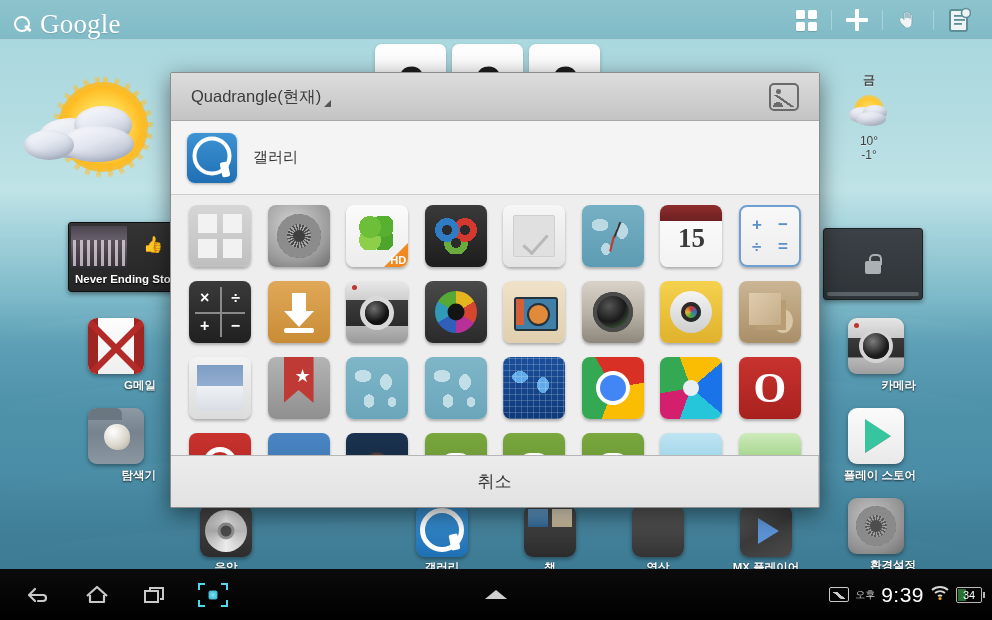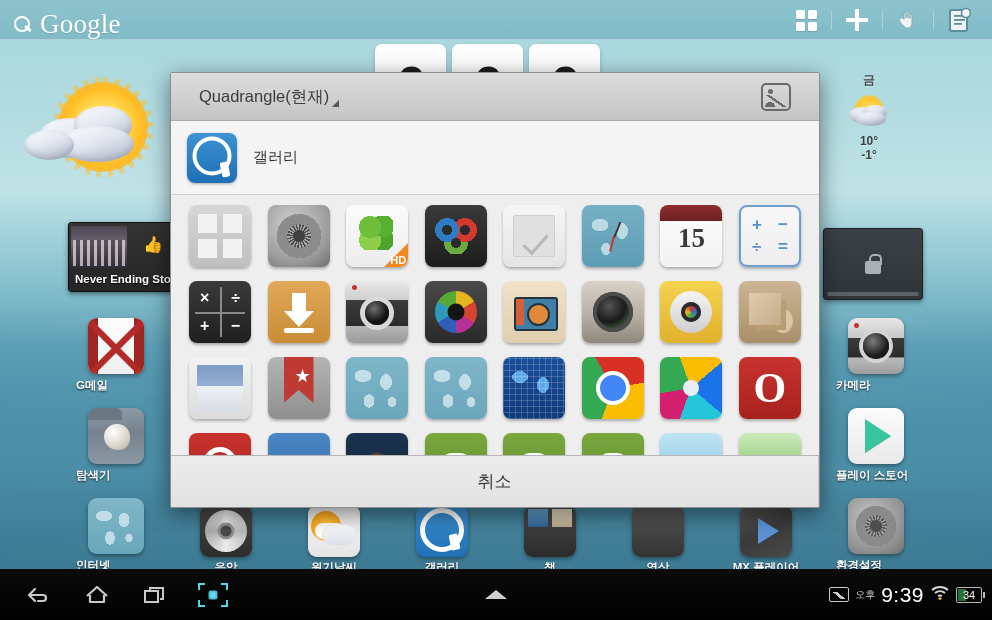--- a/index.html
+++ b/index.html
@@ -117,24 +117,24 @@
   #lock-widget::after{content:"";position:absolute;left:3px;right:3px;bottom:3px;height:4px;background:#5c6368;border-radius:2px;}
   .lockglyph { width:16px; height:20px; position:relative; }
   .lockglyph::before{content:"";position:absolute;left:3.5px;top:0;width:9px;height:9px;border:2.5px solid #aab0b4;border-bottom:none;border-radius:5px 5px 0 0;}
   .lockglyph::after{content:"";position:absolute;left:0;top:7px;width:16px;height:13px;background:#aab0b4;border-radius:2px;}
   
   #weather-small { left:838px; top:72px; width:62px; height:110px; text-align:center; }
   #weather-small .day { font-size:12px; font-weight:bold; color:#4a4a4a; text-shadow:0 1px 0 rgba(255,255,255,.4); }
   #weather-small .wico { width:48px; height:40px; margin:4px auto 2px; position:relative; }
   #weather-small .wsun { position:absolute; left:9px; top:2px; width:30px; height:30px; border-radius:50%;
     background:radial-gradient(circle,#ffe070 0%,#ffc72e 55%,rgba(255,190,30,.2) 85%,rgba(255,190,30,0) 100%); }
-  #weather-small .temps { font-size:12px; font-weight:bold; color:#3f3f3f; line-height:1.15; text-shadow:0 1px 0 rgba(255,255,255,.4); }
-
-  
-  .homeicon { position:absolute; width:80px; text-align:left; z-index:4; cursor:pointer; }
+  #weather-small .temps { font-size:12px; font-weight:normal; color:#3f3f3f; line-height:1.15; text-shadow:0 1px 0 rgba(255,255,255,.4); }
+
+  
+  .homeicon { position:absolute; width:80px; text-align:right; z-index:4; cursor:pointer; }
   .homeicon .ibox { width:56px; height:56px; margin:0 auto; border-radius:9px; position:relative;
     box-shadow:0 2px 4px rgba(0,0,0,.38); overflow:hidden; }
   .homeicon .lab { margin-top:4px; font-size:11.5px; font-weight:bold; color:#fff;
     text-shadow:0 1px 2px rgba(0,0,0,.8); white-space:nowrap; }
   .dockicon { position:absolute; width:92px; text-align:center; z-index:4; cursor:pointer; top:505px; }
   .dockicon .ibox { width:52px; height:52px; margin:0 auto; border-radius:9px; position:relative;
     box-shadow:0 2px 4px rgba(0,0,0,.38); overflow:hidden; }
   .dockicon .lab { margin-top:3px; font-size:11.5px; font-weight:bold; color:#fff;
     text-shadow:0 1px 2px rgba(0,0,0,.8); white-space:nowrap; }
 
@@ -203,21 +203,21 @@
   #dialog {
     position:absolute; left:170px; top:72px; width:650px; height:436px;
     background:#f2f2f2; border:1px solid #8c8c8c; border-radius:2px;
     box-shadow:0 6px 22px rgba(0,0,0,.5); z-index:30; overflow:hidden;
     display:flex; flex-direction:column;
   }
   .dlg-title {
     height:48px; flex:0 0 48px;
     background:linear-gradient(180deg,#dcdcdc 0%,#cfcfcf 55%,#c4c4c4 100%);
     border-bottom:1px solid #a8a8a8;
-    display:flex; align-items:center; padding:0 28px;
+    display:flex; align-items:center; padding:0 20px;
   }
   .dlg-title .ttext { font-size:16.5px; color:#3c3c3c; }
   .dlg-title .caret {
     width:0;height:0;margin-left:3px;align-self:flex-end;margin-bottom:13px;
     border-left:7px solid transparent;border-bottom:7px solid #555;
   }
   .dlg-title .imgicon { margin-left:auto; width:30px; height:28px; position:relative; cursor:pointer; }
   .dlg-title .imgicon::before{content:"";position:absolute;inset:0;border:2px solid #6a6a6a;border-radius:5px;}
   .dlg-title .imgicon::after{content:"";position:absolute;left:4px;bottom:4px;width:22px;height:12px;
     background:radial-gradient(circle 5px at 5px 12px,#6a6a6a 0 5px,transparent 5px),
@@ -476,45 +476,37 @@
   </div>
 
   <div class="homeicon" style="left:76px;top:318px;">
     <div class="ibox art-gmail"></div>
     <div class="lab">G메일</div>
   </div>
   <div class="homeicon" style="left:76px;top:408px;">
     <div class="ibox art-explorer"></div>
     <div class="lab">탐색기</div>
   </div>
-  <div class="homeicon" style="left:76px;top:498px;">
-    <div class="ibox art-globe"></div>
-    <div class="lab">인터넷</div>
-  </div>
 
   <div class="homeicon" style="left:836px;top:318px;">
     <div class="ibox art-camera"></div>
     <div class="lab">카메라</div>
   </div>
   <div class="homeicon" style="left:836px;top:408px;">
     <div class="ibox art-play"></div>
     <div class="lab">플레이 스토어</div>
   </div>
   <div class="homeicon" style="left:836px;top:498px;">
     <div class="ibox art-settings"></div>
     <div class="lab">환경설정</div>
   </div>
 
   <div class="dockicon" style="left:180px;">
     <div class="ibox art-music"></div>
     <div class="lab">음악</div>
-  </div>
-  <div class="dockicon" style="left:288px;">
-    <div class="ibox art-weather"></div>
-    <div class="lab">원기날씨</div>
   </div>
   <div class="dockicon" style="left:396px;">
     <div class="ibox art-gallery"></div>
     <div class="lab">갤러리</div>
   </div>
   <div class="dockicon" style="left:504px;">
     <div class="ibox art-book"></div>
     <div class="lab">책</div>
   </div>
   <div class="dockicon" style="left:720px;">

